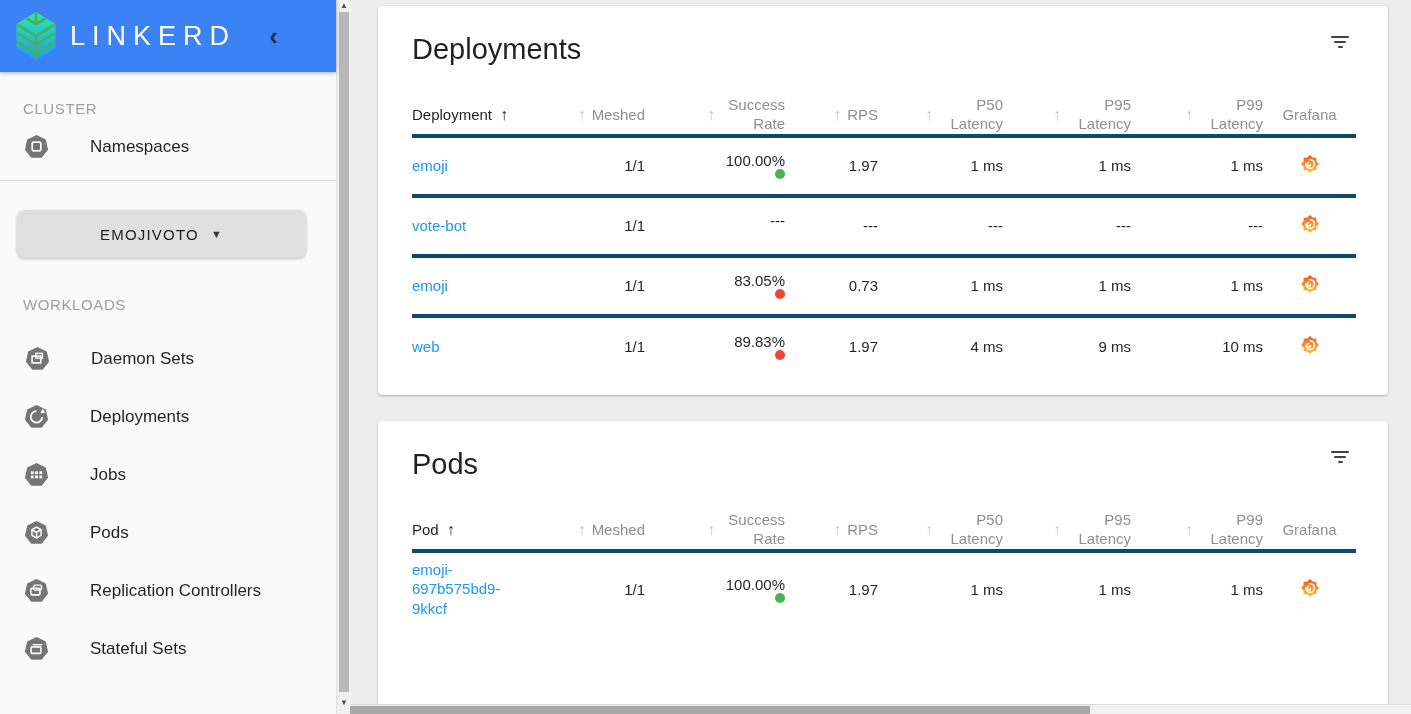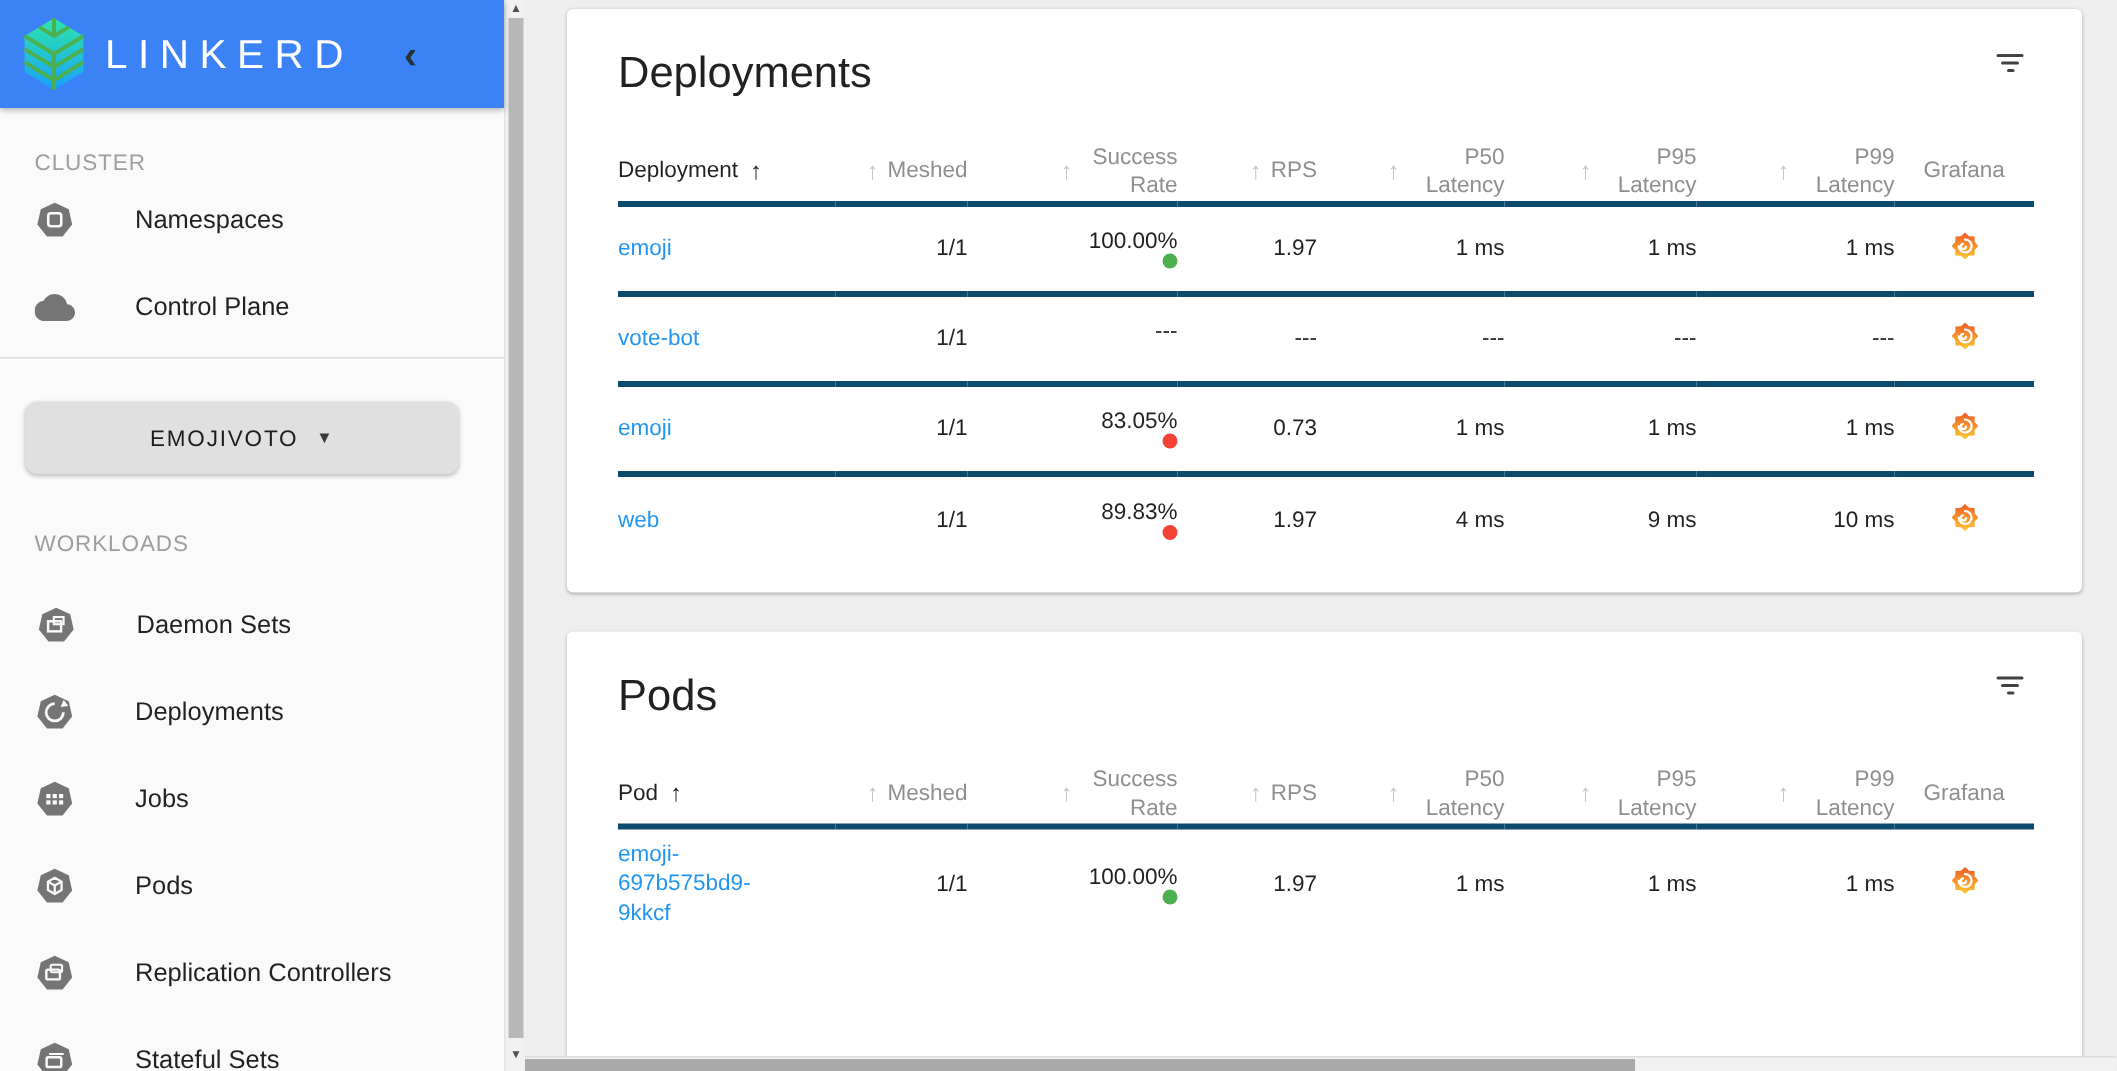--- a/index.html
+++ b/index.html
@@ -188,26 +188,20 @@
 
   <div class="section-label">CLUSTER</div>
 
   <div class="nav-item">
     <svg class="nav-icon" viewBox="0 0 24 24">
       <polygon points="12,1 20.6,5.1 22.7,14.5 16.8,21.9 7.2,21.9 1.3,14.5 3.4,5.1" fill="#757575"></polygon>
       <rect x="8" y="7.5" width="8" height="8" rx="1.6" fill="none" stroke="#fafafa" stroke-width="1.6"></rect>
     </svg>
     <span class="nav-label">Namespaces</span>
   </div>
-  <div class="nav-item">
-    <svg class="nav-icon" viewBox="0 0 24 20">
-      <path d="M19.35 8.04A7.49 7.49 0 0 0 12 2C9.11 2 6.6 3.64 5.35 6.04A5.994 5.994 0 0 0 0 12c0 3.31 2.69 6 6 6h13c2.76 0 5-2.24 5-5 0-2.64-2.05-4.78-4.65-4.96z" fill="#757575"></path>
-    </svg>
-    <span class="nav-label">Control Plane</span>
-  </div>
 
   <hr class="sidebar-divider">
 
   <button class="ns-select">
     <span>EMOJIVOTO</span>
     <span class="ns-caret">▼</span>
   </button>
 
   <div class="section-label workloads-label">WORKLOADS</div>
 

